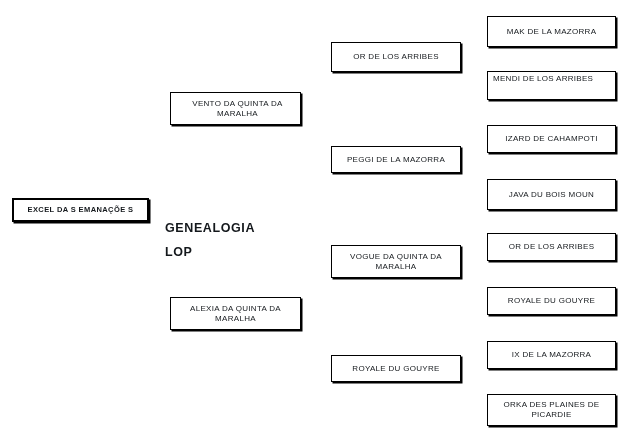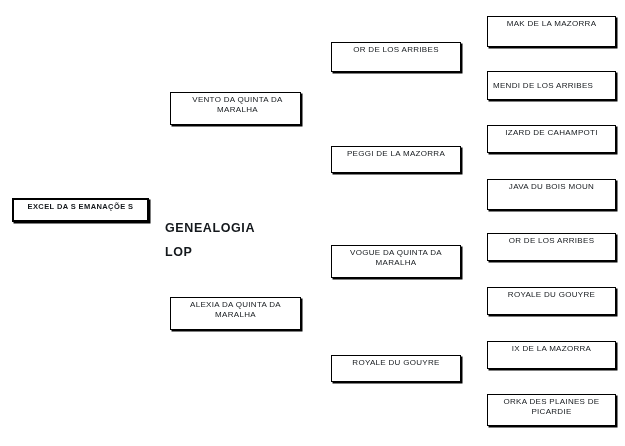--- a/index.html
+++ b/index.html
@@ -11,36 +11,37 @@
     overflow:hidden;
     color:#14181c;
   }
   .stage{position:absolute;inset:0;}
   .node{
     position:absolute;
     background:#ffffff;
     border:1px solid #000000;
     box-shadow:1.5px 1.5px 0 #000000;
     display:flex;
+    align-items:center;
     justify-content:center;
     text-align:center;
     font-size:8px;
     line-height:10px;
     letter-spacing:0.3px;
     padding:2px 5px;
     box-sizing:border-box;
   }
   .node.subject{
     border-width:2px;
     font-weight:bold;
     font-size:7.5px;
     letter-spacing:0.4px;
   }
   .node.align-topleft{
-    align-items:center;
+    align-items:flex-start;
     justify-content:flex-start;
     text-align:left;
   }
   .birth{
     position:absolute;
     left:12px;top:233px;width:137px;
     text-align:center;
     font-size:8px;
     font-weight:bold;
     letter-spacing:0.3px;

